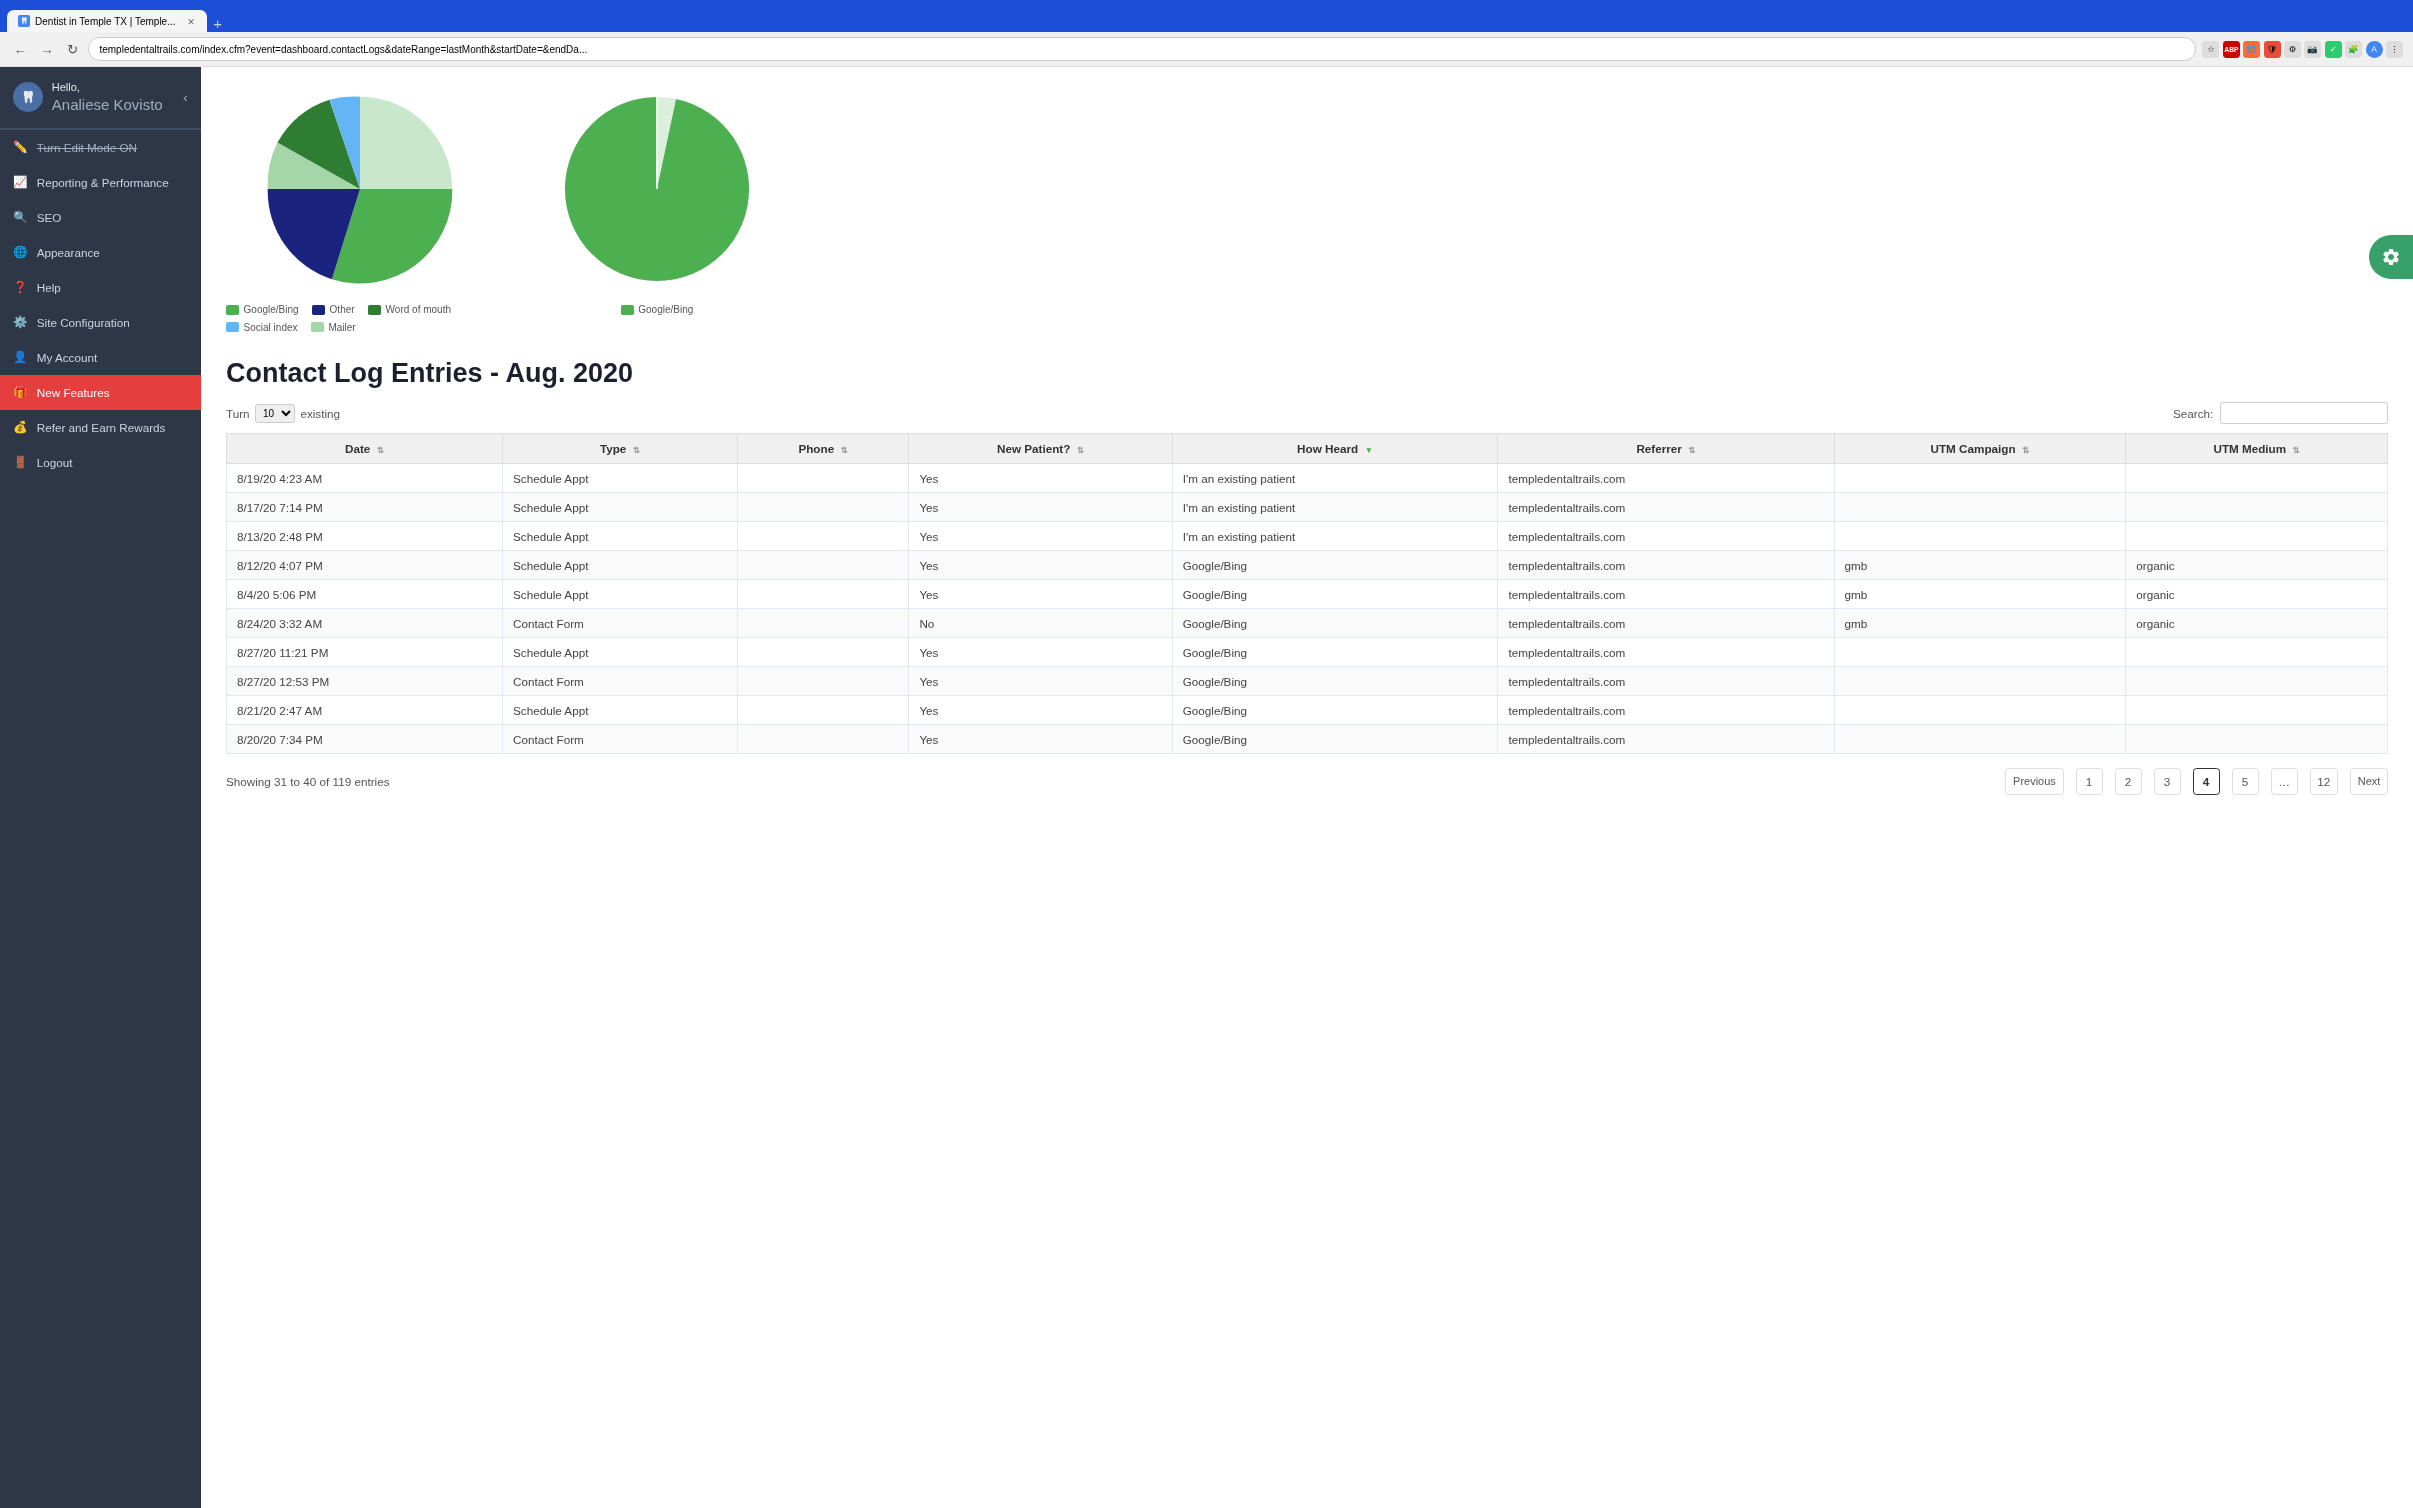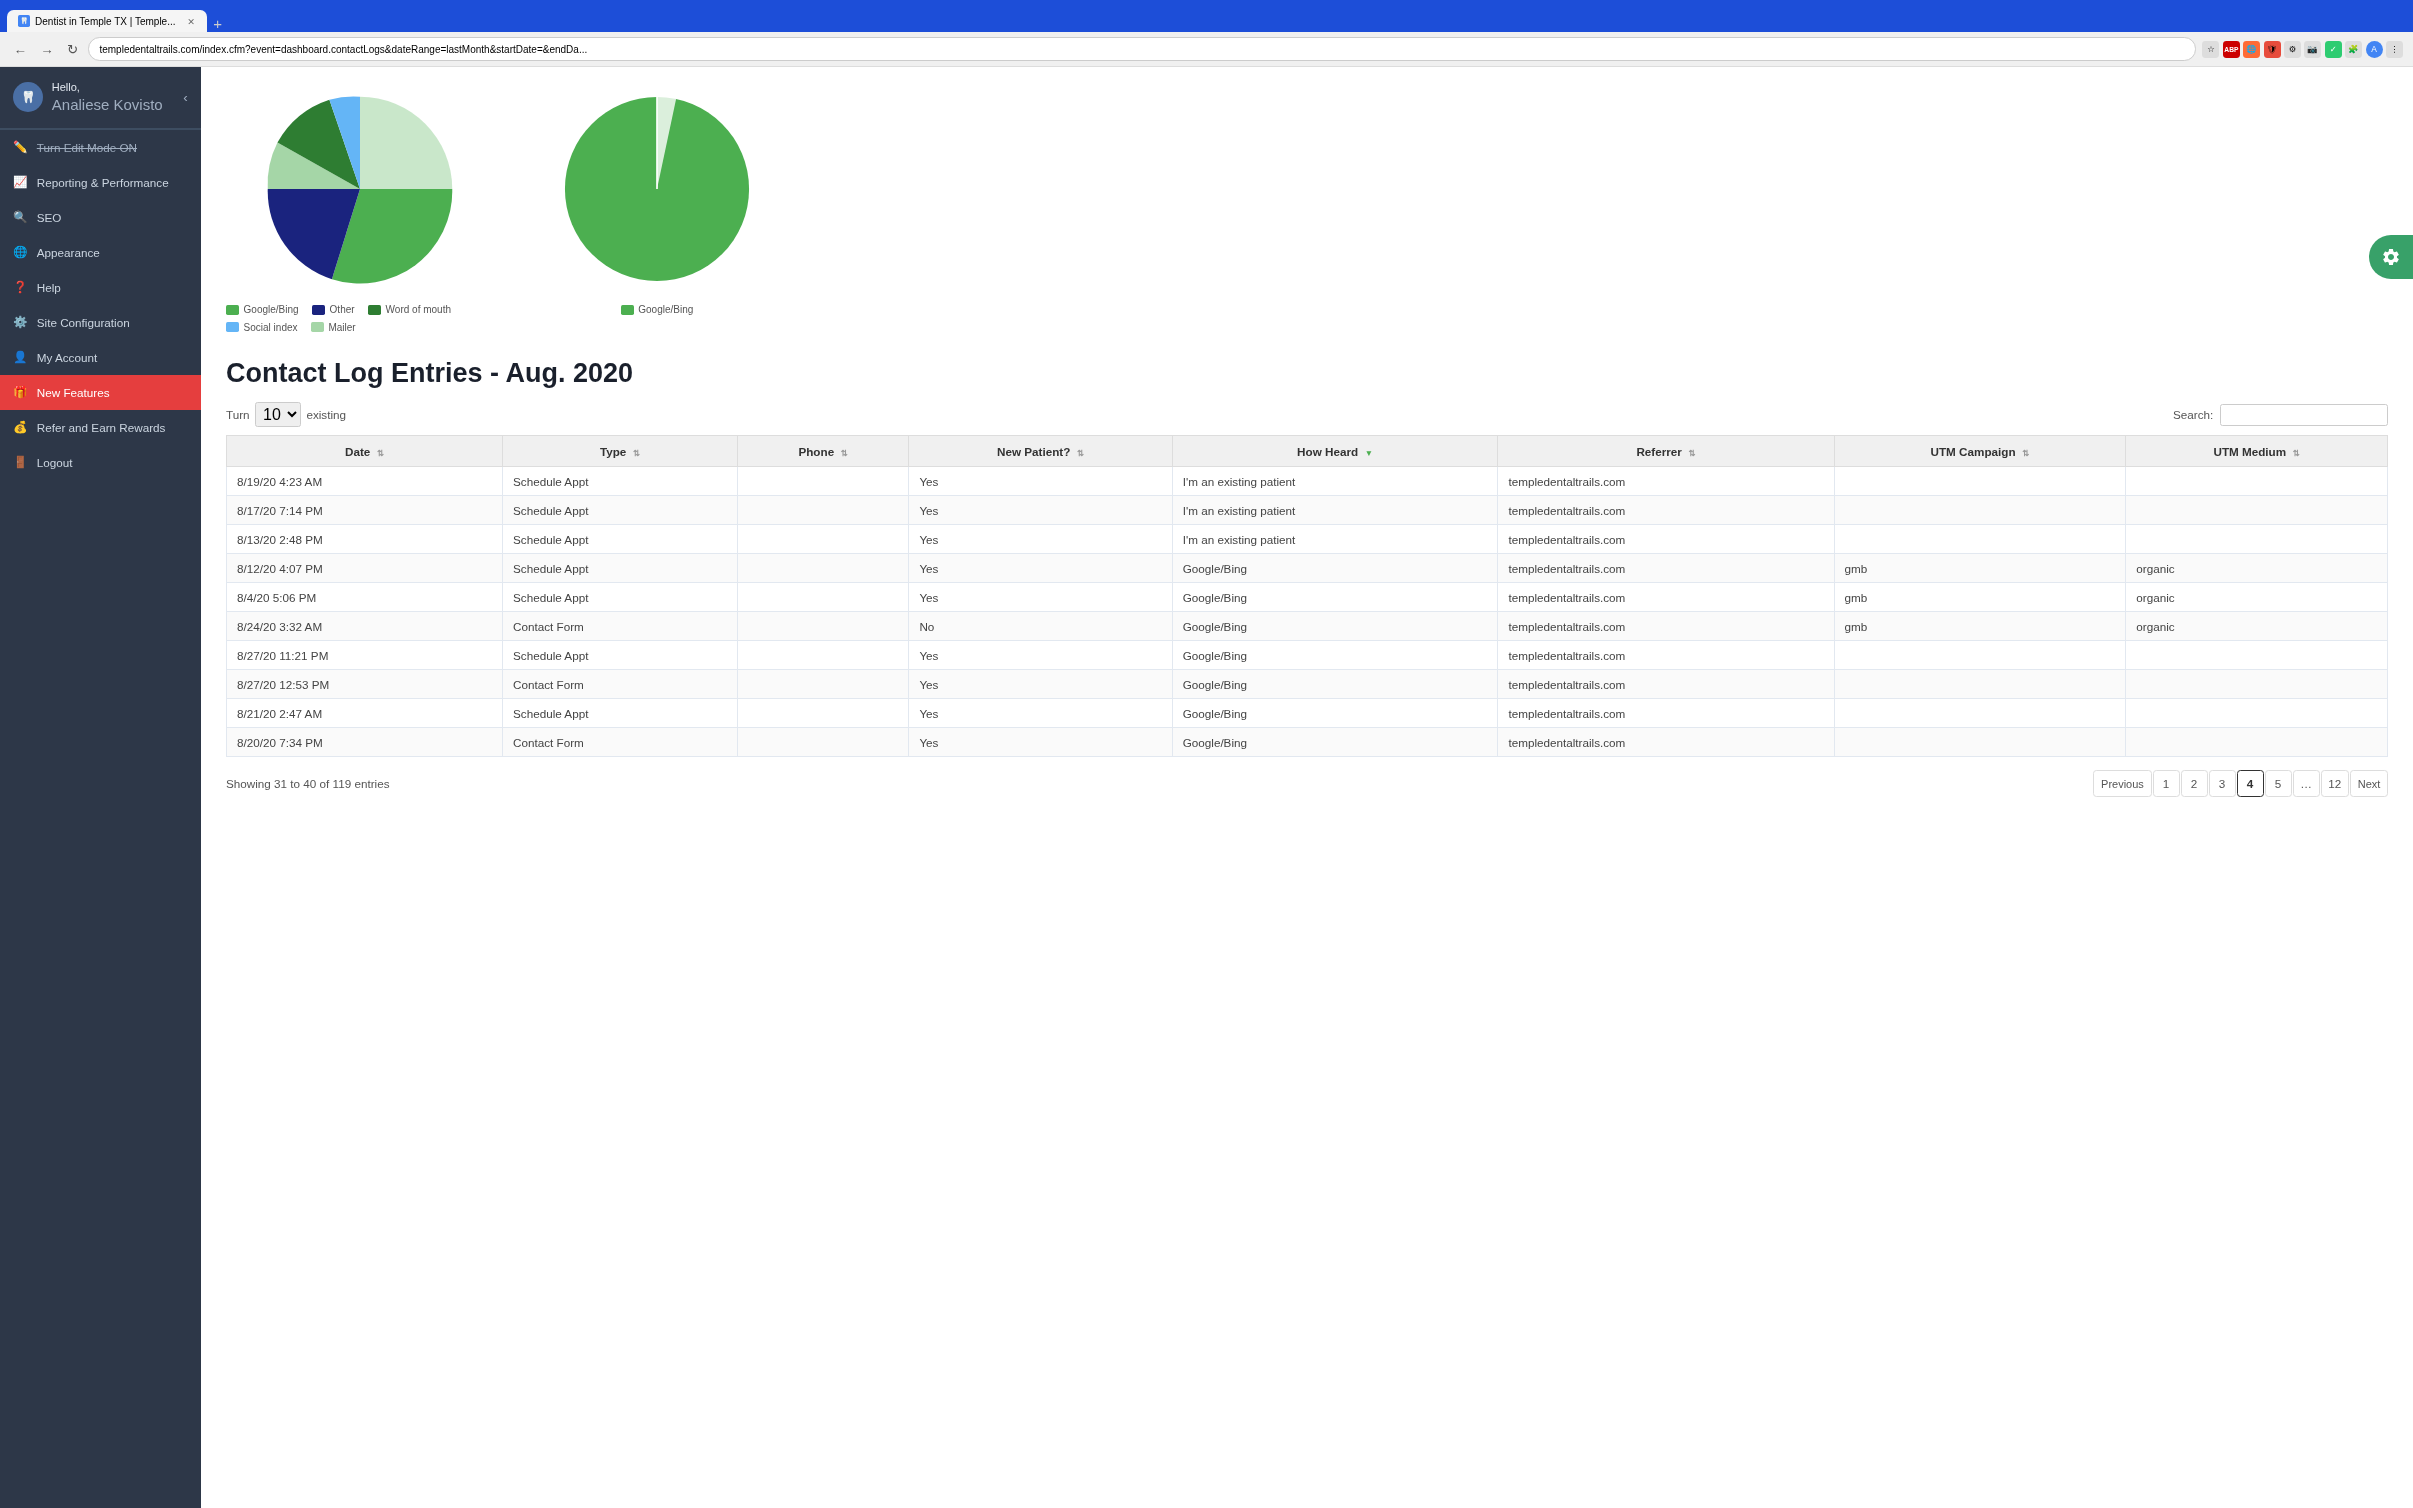--- a/index.html
+++ b/index.html
@@ -44,34 +44,34 @@
 
     
     .gear-fab { position: absolute; right: 0; top: 168px; width: 44px; height: 44px; background: #38a169; border-radius: 50% 0 0 50%; display: flex; align-items: center; justify-content: center; cursor: pointer; }
     .gear-fab svg { width: 20px; height: 20px; fill: white; }
 
     
     .table-section { padding: 17px 25px 25px; }
     .table-title { font-size: 27px; font-weight: bold; color: #1a202c; margin-bottom: 13.4px; }
     .table-controls { display: flex; justify-content: space-between; align-items: center; margin-bottom: 8.4px; }
     .show-entries { font-size: 11.7px; color: #555; display: flex; align-items: center; gap: 5px; }
-    .show-entries select { border: 0.8px solid #ccc; border-radius: 2.5px; padding: 1.7px 3.4px; font-size: 16px; }
+    .show-entries select { border: 0.8px solid #ccc; border-radius: 2.5px; padding: 1.7px 3.4px; font-size: 10px; }
     .search-box { display: flex; align-items: center; gap: 6.7px; font-size: 11.7px; color: #555; }
     .search-box input { border: 0.8px solid #ccc; border-radius: 2.5px; padding: 3.4px 6.7px; font-size: 11.7px; width: 168px; }
 
     table { width: 100%; border-collapse: collapse; font-size: 11.7px; border: 0.8px solid #ddd; }
     thead tr { background: #f0f0f0; }
     th { padding: 8.4px 10px; text-align: center; font-weight: 600; color: #333; border: 0.8px solid #ddd; white-space: nowrap; margin-left: 32px; }
     th .sort-icon { margin-left: 3.4px; color: #999; font-size: 8.4px; }
     td { padding: 7.5px 10px; border: 0.8px solid #e2e8f0; color: #444; }
     tr:nth-child(even) td { background: #fafafa; }
 
     
     .pagination-wrap { display: flex; justify-content: space-between; align-items: center; margin-top: 13.4px; font-size: 11.7px; color: #555; }
-    .pagination { display: flex; gap: 1px; align-items: center; }
+    .pagination { display: flex; gap: 12px; align-items: center; }
     .page-btn { min-width: 27px; height: 27px; border: 0.8px solid #ddd; background: white; border-radius: 3.4px; display: flex; align-items: center; justify-content: center; cursor: pointer; font-size: 11.7px; color: #555; padding: 0 6.7px; }
     .page-btn.active { background: white; border: 1.7px solid #333; font-weight: bold; color: #333; }
     .page-btn.prev-next { font-size: 11px; }
   </style>
 </head>
 <body>
 
 <div class="tab-bar">
   <div class="tab">
     <div class="favicon">🦷</div>

